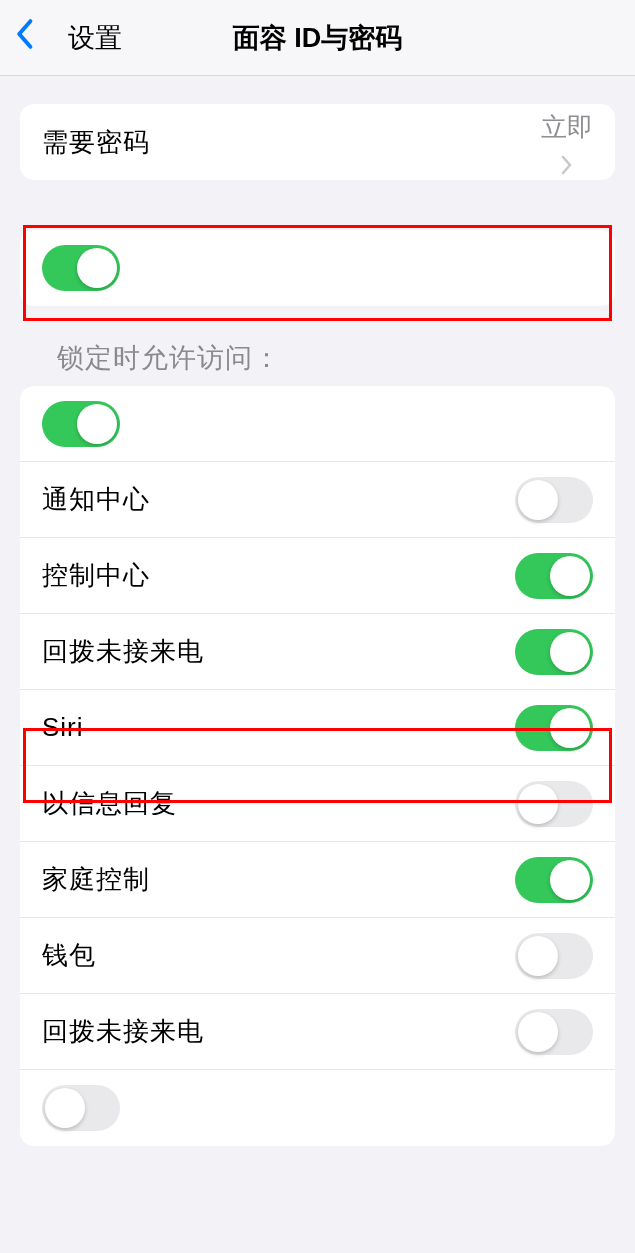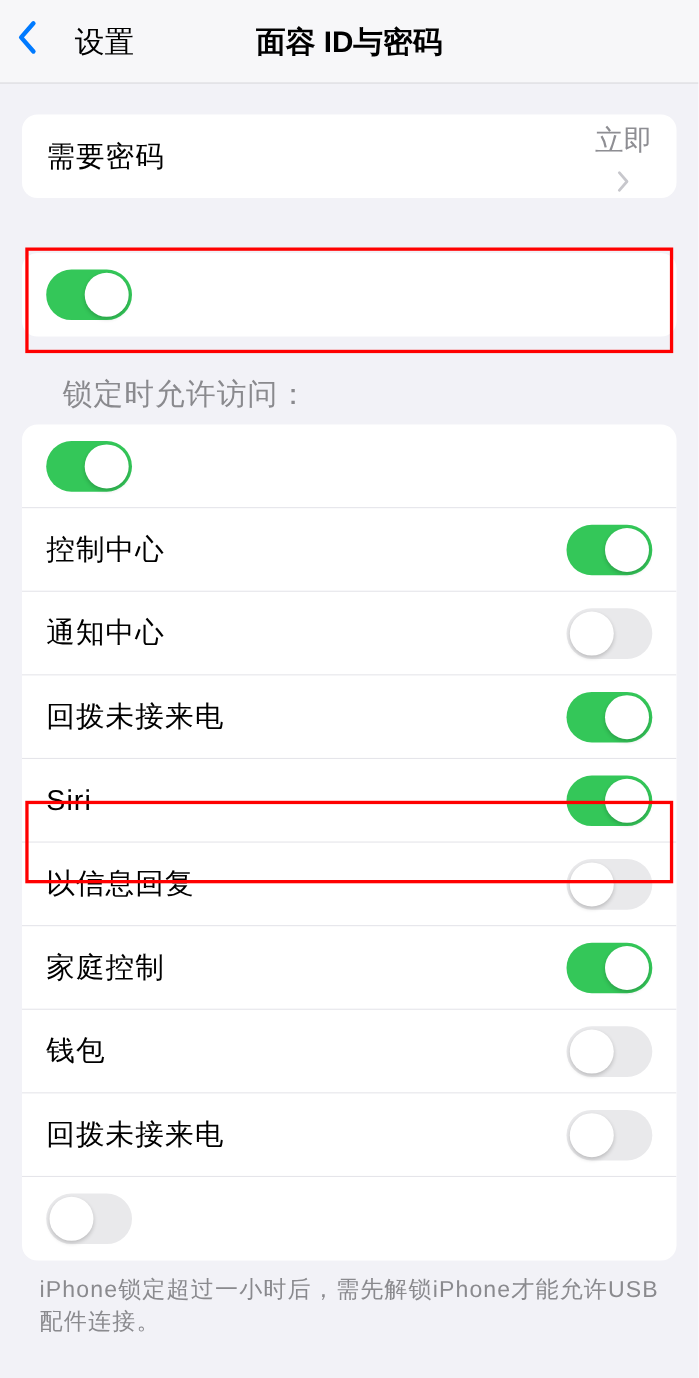--- a/index.html
+++ b/index.html
@@ -155,32 +155,32 @@
   </div>
 
   <div class="section-header">锁定时允许访问：</div>
   <div class="group" id="lock-access-group">
       <div class="row">
         <div class="toggle on">
           <div class="knob"></div>
         </div>
       </div>
       <div class="row">
+        <span class="row-label">通知中心</span>
+        <div class="toggle off">
+          <div class="knob"></div>
+        </div>
+      </div>
+      <div class="row">
         <span class="row-label">控制中心</span>
         <div class="toggle on">
           <div class="knob"></div>
         </div>
       </div>
       <div class="row">
-        <span class="row-label">通知中心</span>
-        <div class="toggle off">
-          <div class="knob"></div>
-        </div>
-      </div>
-      <div class="row">
         <span class="row-label">回拨未接来电</span>
         <div class="toggle on">
           <div class="knob"></div>
         </div>
       </div>
       <div class="row">
         <span class="row-label">Siri</span>
         <div class="toggle on">
           <div class="knob"></div>
         </div>
@@ -208,18 +208,17 @@
         <div class="toggle off">
           <div class="knob"></div>
         </div>
       </div>
       <div class="row">
         <div class="toggle off">
           <div class="knob"></div>
         </div>
       </div>
     </div>
-  <div class="footer-note">iPhone锁定超过一小时后，需先解锁iPhone才能允许USB配件连接。</div>
 
 </div>
 
 <div class="highlight" style="left:23px; top:225px; width:589px; height:96px;"></div>
 <div class="highlight" style="left:23px; top:728px; width:589px; height:75px;"></div>
 
 </body></html>

